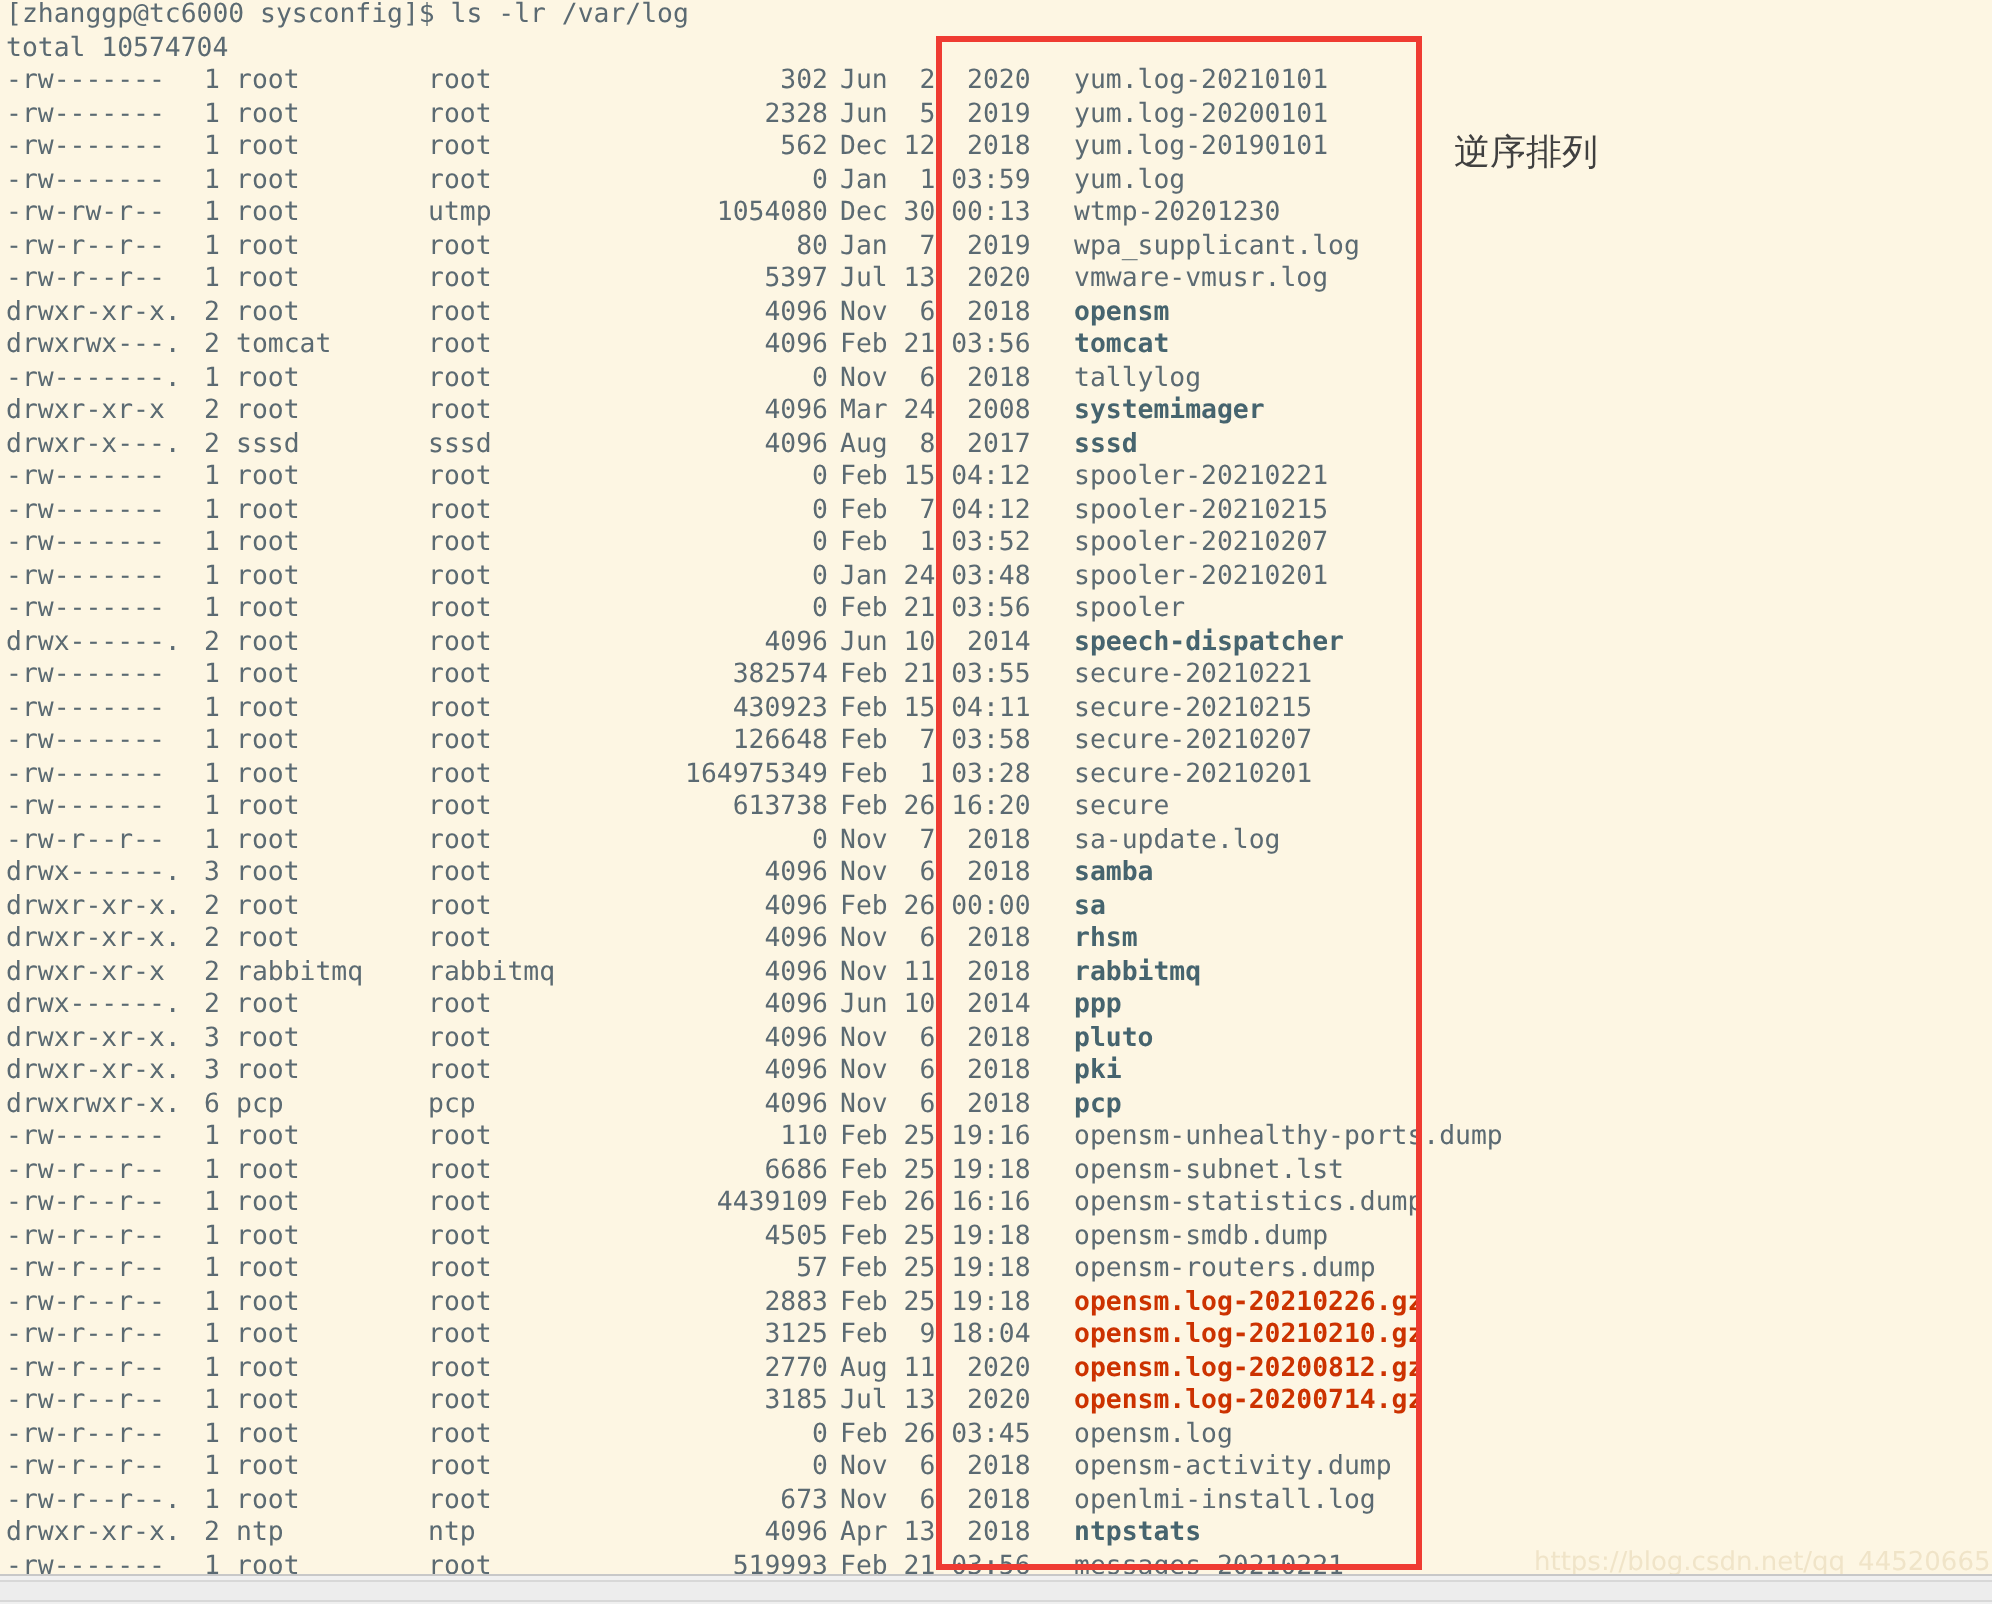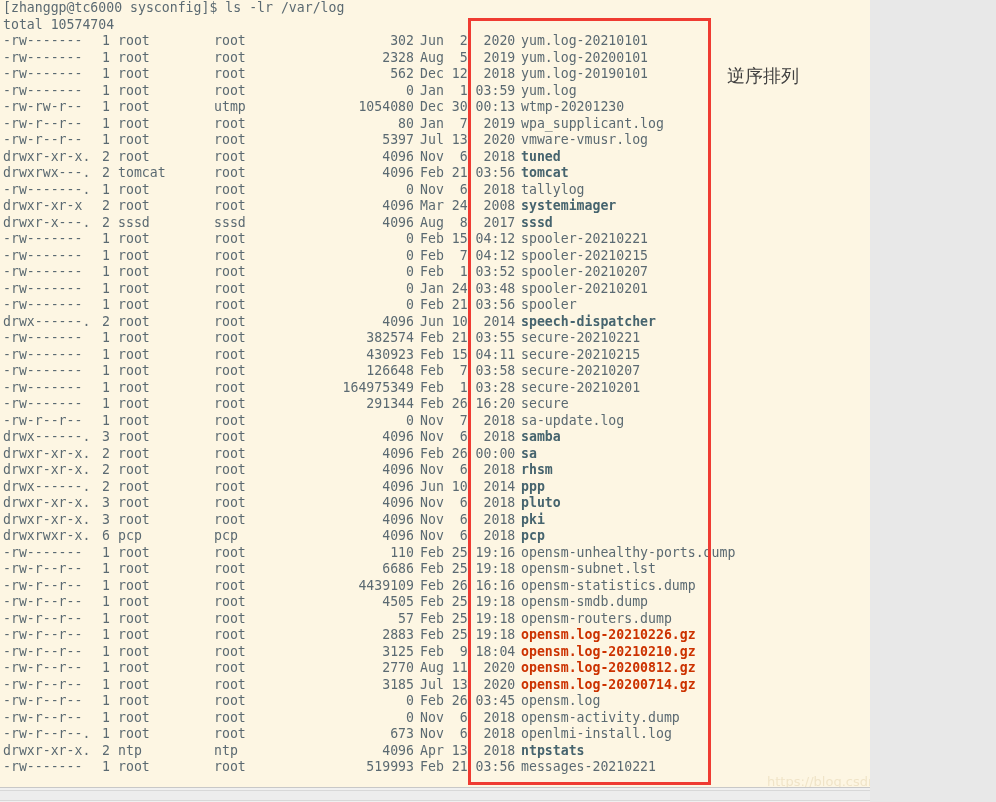--- a/index.html
+++ b/index.html
@@ -5,21 +5,21 @@
 <style>
   html,body{margin:0;padding:0;}
   body{
     width:996px;height:802px;
     background:#e8e8e8;
     font-family:"DejaVu Sans Mono","Liberation Mono",monospace;
     overflow:hidden;
   }
   #screen{
     position:relative;
-    width:870px;height:802px;
+    width:996px;height:802px;
     background:#fdf6e3;
     overflow:hidden;
   }
   #termarea{
     position:absolute;
     left:0;top:0;
     width:996px;height:787px;
     background:#fdf6e3;
     padding:0;
   }
@@ -45,21 +45,21 @@
   .c-name.dir{color:#46646e;font-weight:bold;}
   .c-name.arch{color:#cc3200;font-weight:bold;}
 
   
   .col-perm{display:inline-block;width:90px;}
   .col-links{display:inline-block;width:17px;text-align:right;}
   .col-owner{display:inline-block;width:96px;padding-left:8px;}
   .col-group{display:inline-block;width:96px;}
   .col-size{display:inline-block;width:104px;text-align:right;}
   .col-date{display:inline-block;width:90px;text-align:right;padding-left:6px;}
-  .col-name{display:inline-block;padding-left:11px;}
+  .col-name{display:inline-block;padding-left:27px;}
 
   #redbox{
     position:absolute;
     left:468px;top:18px;
     width:243px;height:767px;
     border:3px solid #ef3b32;
     box-sizing:border-box;
     pointer-events:none;
   }
   #annotation{
@@ -96,46 +96,47 @@
 </head>
 <body>
 
 <div id="screen">
 
   <div id="termarea">
     <div class="line prompt">[zhanggp@tc6000 sysconfig]$ ls -lr /var/log</div>
     <div class="line">total 10574704</div>
     <div id="listing">
         <div class="row"><span class="col-perm c-perm">-rw-------</span><span class="col-links c-links">1</span><span class="col-owner c-owner">root</span><span class="col-group c-group">root</span><span class="col-size c-size">302</span><span class="col-date c-date">Jun  2  2020</span><span class="col-name c-name">yum.log-20210101</span></div>
-        <div class="row"><span class="col-perm c-perm">-rw-------</span><span class="col-links c-links">1</span><span class="col-owner c-owner">root</span><span class="col-group c-group">root</span><span class="col-size c-size">2328</span><span class="col-date c-date">Aug  5  2019</span><span class="col-name c-name">yum.log-20200101</span></div>
+        <div class="row"><span class="col-perm c-perm">-rw-------</span><span class="col-links c-links">1</span><span class="col-owner c-owner">root</span><span class="col-group c-group">root</span><span class="col-size c-size">2328</span><span class="col-date c-date">Jun  5  2019</span><span class="col-name c-name">yum.log-20200101</span></div>
         <div class="row"><span class="col-perm c-perm">-rw-------</span><span class="col-links c-links">1</span><span class="col-owner c-owner">root</span><span class="col-group c-group">root</span><span class="col-size c-size">562</span><span class="col-date c-date">Dec 12  2018</span><span class="col-name c-name">yum.log-20190101</span></div>
         <div class="row"><span class="col-perm c-perm">-rw-------</span><span class="col-links c-links">1</span><span class="col-owner c-owner">root</span><span class="col-group c-group">root</span><span class="col-size c-size">0</span><span class="col-date c-date">Jan  1 03:59</span><span class="col-name c-name">yum.log</span></div>
         <div class="row"><span class="col-perm c-perm">-rw-rw-r--</span><span class="col-links c-links">1</span><span class="col-owner c-owner">root</span><span class="col-group c-group">utmp</span><span class="col-size c-size">1054080</span><span class="col-date c-date">Dec 30 00:13</span><span class="col-name c-name">wtmp-20201230</span></div>
         <div class="row"><span class="col-perm c-perm">-rw-r--r--</span><span class="col-links c-links">1</span><span class="col-owner c-owner">root</span><span class="col-group c-group">root</span><span class="col-size c-size">80</span><span class="col-date c-date">Jan  7  2019</span><span class="col-name c-name">wpa_supplicant.log</span></div>
         <div class="row"><span class="col-perm c-perm">-rw-r--r--</span><span class="col-links c-links">1</span><span class="col-owner c-owner">root</span><span class="col-group c-group">root</span><span class="col-size c-size">5397</span><span class="col-date c-date">Jul 13  2020</span><span class="col-name c-name">vmware-vmusr.log</span></div>
-        <div class="row"><span class="col-perm c-perm">drwxr-xr-x.</span><span class="col-links c-links">2</span><span class="col-owner c-owner">root</span><span class="col-group c-group">root</span><span class="col-size c-size">4096</span><span class="col-date c-date">Nov  6  2018</span><span class="col-name c-name dir">tuned</span></div>
+        <div class="row"><span class="col-perm c-perm">drwxr-xr-x.</span><span class="col-links c-links">2</span><span class="col-owner c-owner">root</span><span class="col-group c-group">root</span><span class="col-size c-size">4096</span><span class="col-date c-date">Nov  6  2018</span><span class="col-name c-name dir">opensm</span></div>
         <div class="row"><span class="col-perm c-perm">drwxrwx---.</span><span class="col-links c-links">2</span><span class="col-owner c-owner">tomcat</span><span class="col-group c-group">root</span><span class="col-size c-size">4096</span><span class="col-date c-date">Feb 21 03:56</span><span class="col-name c-name dir">tomcat</span></div>
         <div class="row"><span class="col-perm c-perm">-rw-------.</span><span class="col-links c-links">1</span><span class="col-owner c-owner">root</span><span class="col-group c-group">root</span><span class="col-size c-size">0</span><span class="col-date c-date">Nov  6  2018</span><span class="col-name c-name">tallylog</span></div>
         <div class="row"><span class="col-perm c-perm">drwxr-xr-x</span><span class="col-links c-links">2</span><span class="col-owner c-owner">root</span><span class="col-group c-group">root</span><span class="col-size c-size">4096</span><span class="col-date c-date">Mar 24  2008</span><span class="col-name c-name dir">systemimager</span></div>
         <div class="row"><span class="col-perm c-perm">drwxr-x---.</span><span class="col-links c-links">2</span><span class="col-owner c-owner">sssd</span><span class="col-group c-group">sssd</span><span class="col-size c-size">4096</span><span class="col-date c-date">Aug  8  2017</span><span class="col-name c-name dir">sssd</span></div>
         <div class="row"><span class="col-perm c-perm">-rw-------</span><span class="col-links c-links">1</span><span class="col-owner c-owner">root</span><span class="col-group c-group">root</span><span class="col-size c-size">0</span><span class="col-date c-date">Feb 15 04:12</span><span class="col-name c-name">spooler-20210221</span></div>
         <div class="row"><span class="col-perm c-perm">-rw-------</span><span class="col-links c-links">1</span><span class="col-owner c-owner">root</span><span class="col-group c-group">root</span><span class="col-size c-size">0</span><span class="col-date c-date">Feb  7 04:12</span><span class="col-name c-name">spooler-20210215</span></div>
         <div class="row"><span class="col-perm c-perm">-rw-------</span><span class="col-links c-links">1</span><span class="col-owner c-owner">root</span><span class="col-group c-group">root</span><span class="col-size c-size">0</span><span class="col-date c-date">Feb  1 03:52</span><span class="col-name c-name">spooler-20210207</span></div>
         <div class="row"><span class="col-perm c-perm">-rw-------</span><span class="col-links c-links">1</span><span class="col-owner c-owner">root</span><span class="col-group c-group">root</span><span class="col-size c-size">0</span><span class="col-date c-date">Jan 24 03:48</span><span class="col-name c-name">spooler-20210201</span></div>
         <div class="row"><span class="col-perm c-perm">-rw-------</span><span class="col-links c-links">1</span><span class="col-owner c-owner">root</span><span class="col-group c-group">root</span><span class="col-size c-size">0</span><span class="col-date c-date">Feb 21 03:56</span><span class="col-name c-name">spooler</span></div>
         <div class="row"><span class="col-perm c-perm">drwx------.</span><span class="col-links c-links">2</span><span class="col-owner c-owner">root</span><span class="col-group c-group">root</span><span class="col-size c-size">4096</span><span class="col-date c-date">Jun 10  2014</span><span class="col-name c-name dir">speech-dispatcher</span></div>
         <div class="row"><span class="col-perm c-perm">-rw-------</span><span class="col-links c-links">1</span><span class="col-owner c-owner">root</span><span class="col-group c-group">root</span><span class="col-size c-size">382574</span><span class="col-date c-date">Feb 21 03:55</span><span class="col-name c-name">secure-20210221</span></div>
         <div class="row"><span class="col-perm c-perm">-rw-------</span><span class="col-links c-links">1</span><span class="col-owner c-owner">root</span><span class="col-group c-group">root</span><span class="col-size c-size">430923</span><span class="col-date c-date">Feb 15 04:11</span><span class="col-name c-name">secure-20210215</span></div>
         <div class="row"><span class="col-perm c-perm">-rw-------</span><span class="col-links c-links">1</span><span class="col-owner c-owner">root</span><span class="col-group c-group">root</span><span class="col-size c-size">126648</span><span class="col-date c-date">Feb  7 03:58</span><span class="col-name c-name">secure-20210207</span></div>
         <div class="row"><span class="col-perm c-perm">-rw-------</span><span class="col-links c-links">1</span><span class="col-owner c-owner">root</span><span class="col-group c-group">root</span><span class="col-size c-size">164975349</span><span class="col-date c-date">Feb  1 03:28</span><span class="col-name c-name">secure-20210201</span></div>
-        <div class="row"><span class="col-perm c-perm">-rw-------</span><span class="col-links c-links">1</span><span class="col-owner c-owner">root</span><span class="col-group c-group">root</span><span class="col-size c-size">291344</span><span class="col-date c-date">Feb 26 16:20</span><span class="col-name c-name">secure</span></div>
+        <div class="row"><span class="col-perm c-perm">-rw-------</span><span class="col-links c-links">1</span><span class="col-owner c-owner">root</span><span class="col-group c-group">root</span><span class="col-size c-size">613738</span><span class="col-date c-date">Feb 26 16:20</span><span class="col-name c-name">secure</span></div>
         <div class="row"><span class="col-perm c-perm">-rw-r--r--</span><span class="col-links c-links">1</span><span class="col-owner c-owner">root</span><span class="col-group c-group">root</span><span class="col-size c-size">0</span><span class="col-date c-date">Nov  7  2018</span><span class="col-name c-name">sa-update.log</span></div>
         <div class="row"><span class="col-perm c-perm">drwx------.</span><span class="col-links c-links">3</span><span class="col-owner c-owner">root</span><span class="col-group c-group">root</span><span class="col-size c-size">4096</span><span class="col-date c-date">Nov  6  2018</span><span class="col-name c-name dir">samba</span></div>
         <div class="row"><span class="col-perm c-perm">drwxr-xr-x.</span><span class="col-links c-links">2</span><span class="col-owner c-owner">root</span><span class="col-group c-group">root</span><span class="col-size c-size">4096</span><span class="col-date c-date">Feb 26 00:00</span><span class="col-name c-name dir">sa</span></div>
         <div class="row"><span class="col-perm c-perm">drwxr-xr-x.</span><span class="col-links c-links">2</span><span class="col-owner c-owner">root</span><span class="col-group c-group">root</span><span class="col-size c-size">4096</span><span class="col-date c-date">Nov  6  2018</span><span class="col-name c-name dir">rhsm</span></div>
+        <div class="row"><span class="col-perm c-perm">drwxr-xr-x</span><span class="col-links c-links">2</span><span class="col-owner c-owner">rabbitmq</span><span class="col-group c-group">rabbitmq</span><span class="col-size c-size">4096</span><span class="col-date c-date">Nov 11  2018</span><span class="col-name c-name dir">rabbitmq</span></div>
         <div class="row"><span class="col-perm c-perm">drwx------.</span><span class="col-links c-links">2</span><span class="col-owner c-owner">root</span><span class="col-group c-group">root</span><span class="col-size c-size">4096</span><span class="col-date c-date">Jun 10  2014</span><span class="col-name c-name dir">ppp</span></div>
         <div class="row"><span class="col-perm c-perm">drwxr-xr-x.</span><span class="col-links c-links">3</span><span class="col-owner c-owner">root</span><span class="col-group c-group">root</span><span class="col-size c-size">4096</span><span class="col-date c-date">Nov  6  2018</span><span class="col-name c-name dir">pluto</span></div>
         <div class="row"><span class="col-perm c-perm">drwxr-xr-x.</span><span class="col-links c-links">3</span><span class="col-owner c-owner">root</span><span class="col-group c-group">root</span><span class="col-size c-size">4096</span><span class="col-date c-date">Nov  6  2018</span><span class="col-name c-name dir">pki</span></div>
         <div class="row"><span class="col-perm c-perm">drwxrwxr-x.</span><span class="col-links c-links">6</span><span class="col-owner c-owner">pcp</span><span class="col-group c-group">pcp</span><span class="col-size c-size">4096</span><span class="col-date c-date">Nov  6  2018</span><span class="col-name c-name dir">pcp</span></div>
         <div class="row"><span class="col-perm c-perm">-rw-------</span><span class="col-links c-links">1</span><span class="col-owner c-owner">root</span><span class="col-group c-group">root</span><span class="col-size c-size">110</span><span class="col-date c-date">Feb 25 19:16</span><span class="col-name c-name">opensm-unhealthy-ports.dump</span></div>
         <div class="row"><span class="col-perm c-perm">-rw-r--r--</span><span class="col-links c-links">1</span><span class="col-owner c-owner">root</span><span class="col-group c-group">root</span><span class="col-size c-size">6686</span><span class="col-date c-date">Feb 25 19:18</span><span class="col-name c-name">opensm-subnet.lst</span></div>
         <div class="row"><span class="col-perm c-perm">-rw-r--r--</span><span class="col-links c-links">1</span><span class="col-owner c-owner">root</span><span class="col-group c-group">root</span><span class="col-size c-size">4439109</span><span class="col-date c-date">Feb 26 16:16</span><span class="col-name c-name">opensm-statistics.dump</span></div>
         <div class="row"><span class="col-perm c-perm">-rw-r--r--</span><span class="col-links c-links">1</span><span class="col-owner c-owner">root</span><span class="col-group c-group">root</span><span class="col-size c-size">4505</span><span class="col-date c-date">Feb 25 19:18</span><span class="col-name c-name">opensm-smdb.dump</span></div>
         <div class="row"><span class="col-perm c-perm">-rw-r--r--</span><span class="col-links c-links">1</span><span class="col-owner c-owner">root</span><span class="col-group c-group">root</span><span class="col-size c-size">57</span><span class="col-date c-date">Feb 25 19:18</span><span class="col-name c-name">opensm-routers.dump</span></div>
         <div class="row"><span class="col-perm c-perm">-rw-r--r--</span><span class="col-links c-links">1</span><span class="col-owner c-owner">root</span><span class="col-group c-group">root</span><span class="col-size c-size">2883</span><span class="col-date c-date">Feb 25 19:18</span><span class="col-name c-name arch">opensm.log-20210226.gz</span></div>

